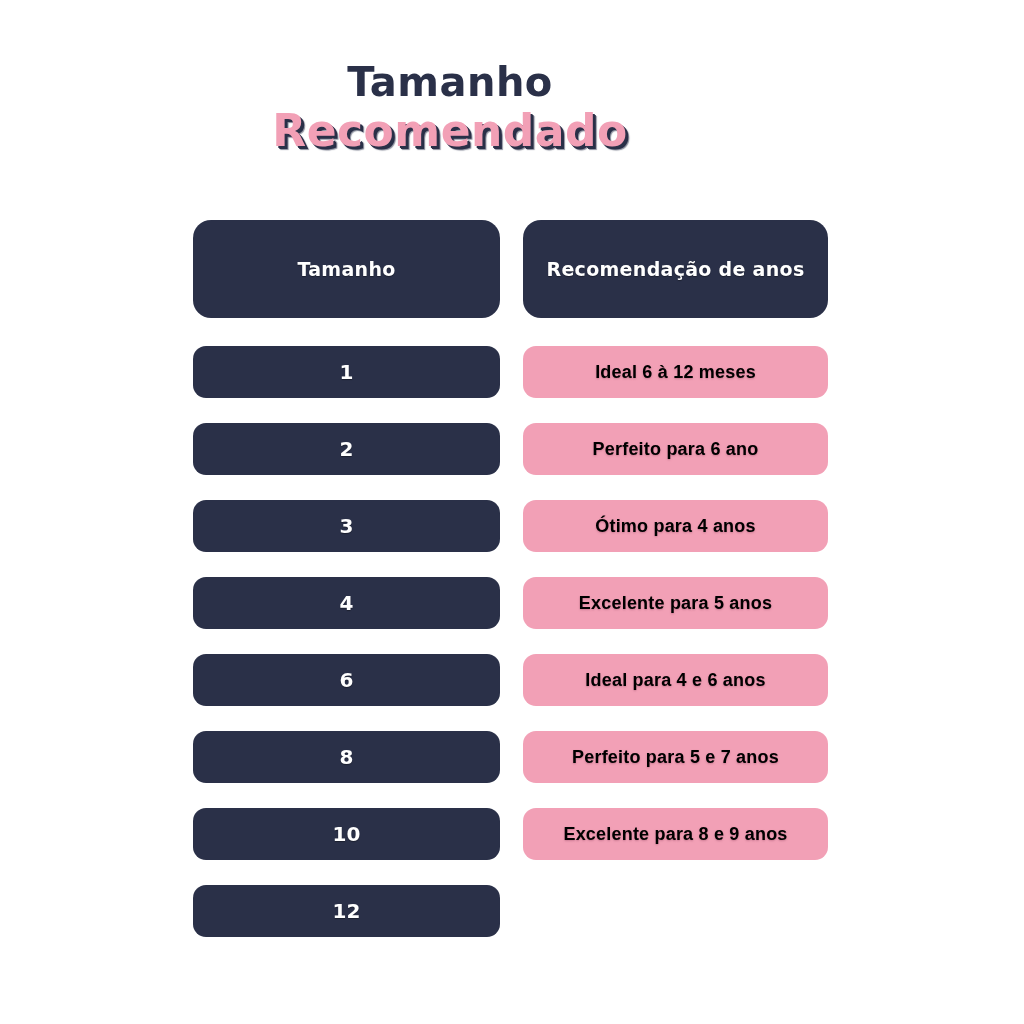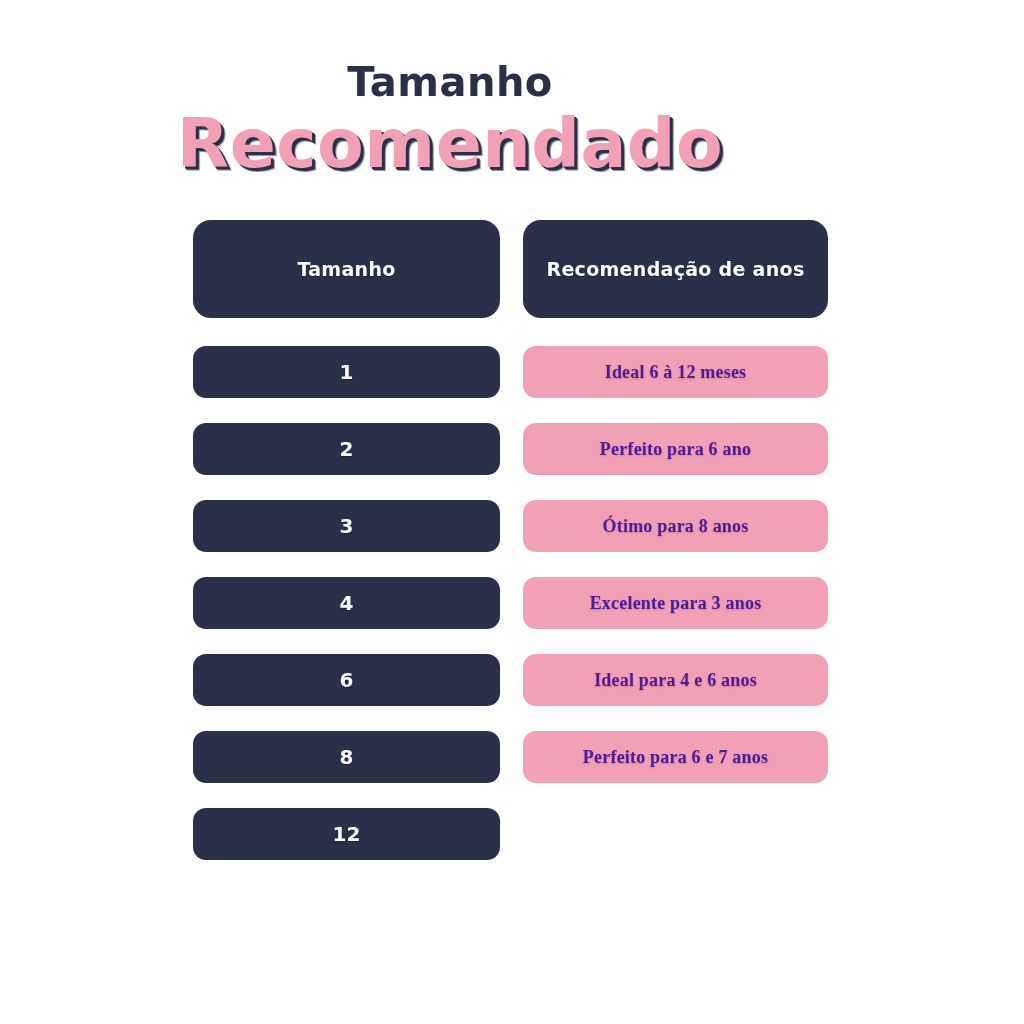--- a/index.html
+++ b/index.html
@@ -29,21 +29,21 @@
   .title-line1 {
     font-family: "DejaVu Sans", sans-serif;
     font-size: 40px;
     font-weight: bold;
     letter-spacing: 0.5px;
     color: #2a3048;
     line-height: 1.0;
   }
   .title-line2 {
     font-family: "DejaVu Sans", sans-serif;
-    font-size: 68px;
+    font-size: 44px;
     font-weight: bold;
     letter-spacing: 0.5px;
     color: #f2a0b6;
     line-height: 1.12;
     margin-top: 4px;
     text-shadow:
       2px 2px 0 #2a3048,
       3px 3px 0 #2a3048,
       4px 4px 1px rgba(42,48,72,0.55);
   }
@@ -103,24 +103,24 @@
     background: #f2a0b6;
   }
   .size-text {
     font-family: "DejaVu Sans", sans-serif;
     font-size: 20px;
     font-weight: bold;
     color: #ffffff;
     text-shadow: 0 1px 1px rgba(0,0,0,0.35);
   }
   .age-text {
-    font-family: Liberation Serif, serif;
+    font-family: Liberation Sans, sans-serif;
     font-size: 18px;
     font-weight: bold;
-    color: #4c1d95;
+    color: #000000;
     letter-spacing: 0.2px;
     text-shadow: 0 1px 2px rgba(190,110,135,0.75);
   }
 </style>
 </head>
 <body>
 
 <div class="page">
 
   <div class="title-block">
@@ -155,51 +155,59 @@
       <div class="cell age-cell">
         <span class="age-text">Perfeito para 6 ano</span>
       </div>
     </div>
 
     <div class="row">
       <div class="cell size-cell">
         <span class="size-text">3</span>
       </div>
       <div class="cell age-cell">
-        <span class="age-text">Ótimo para 8 anos</span>
+        <span class="age-text">Ótimo para 4 anos</span>
       </div>
     </div>
 
     <div class="row">
       <div class="cell size-cell">
         <span class="size-text">4</span>
       </div>
       <div class="cell age-cell">
-        <span class="age-text">Excelente para 3 anos</span>
+        <span class="age-text">Excelente para 5 anos</span>
       </div>
     </div>
 
     <div class="row">
       <div class="cell size-cell">
         <span class="size-text">6</span>
       </div>
       <div class="cell age-cell">
         <span class="age-text">Ideal para 4 e 6 anos</span>
       </div>
     </div>
 
     <div class="row">
       <div class="cell size-cell">
         <span class="size-text">8</span>
       </div>
       <div class="cell age-cell">
-        <span class="age-text">Perfeito para 6 e 7 anos</span>
-      </div>
-    </div>
-
+        <span class="age-text">Perfeito para 5 e 7 anos</span>
+      </div>
+    </div>
+
+    <div class="row">
+      <div class="cell size-cell">
+        <span class="size-text">10</span>
+      </div>
+      <div class="cell age-cell">
+        <span class="age-text">Excelente para 8 e 9 anos</span>
+      </div>
+    </div>
 
     <div class="row">
       <div class="cell size-cell">
         <span class="size-text">12</span>
       </div>
     </div>
 
   </div>
 </div>
 

